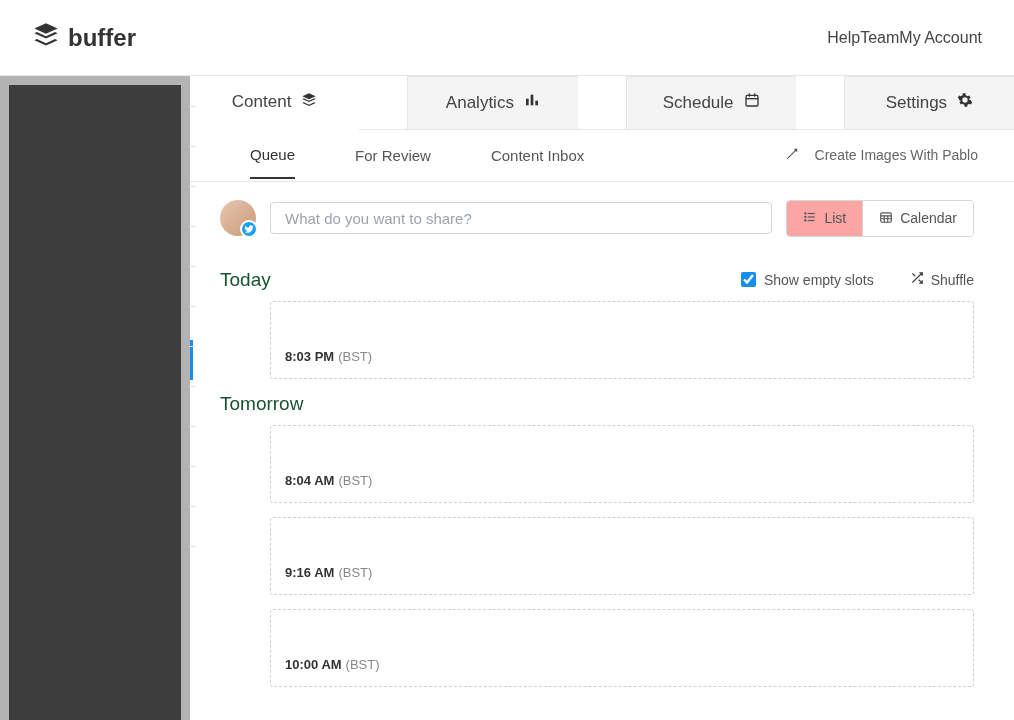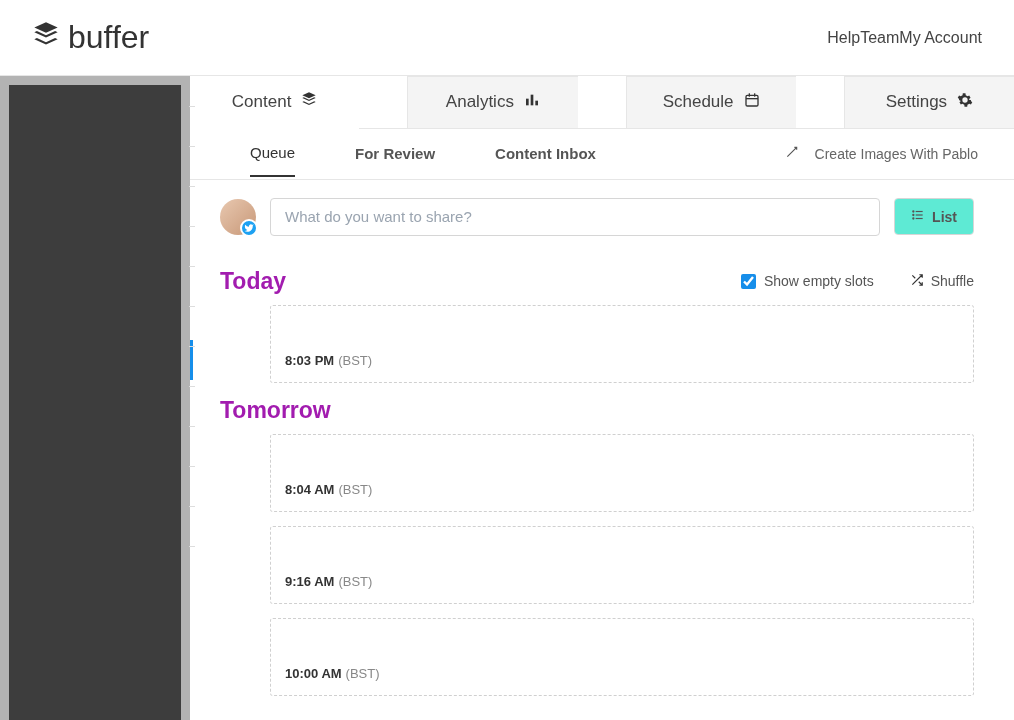--- a/index.html
+++ b/index.html
@@ -17,22 +17,22 @@
     display: flex;
     align-items: center;
     padding: 0 32px;
     border-bottom: 1px solid #e6e6e6;
     background: #fff;
   }
   .logo {
     display: flex;
     align-items: center;
     gap: 8px;
-    font-size: 32px;
-    font-weight: 400;
+    font-size: 24px;
+    font-weight: 700;
     color: #333;
   }
   .logo svg { width: 28px; height: 28px; }
   .top-nav {
     margin-left: auto;
     display: flex;
     font-size: 16px;
     color: #444;
   }
   .top-nav-item { cursor: pointer; }
@@ -117,21 +117,21 @@
   .subtabs {
     display: flex;
     align-items: center;
     height: 52px;
     padding: 0 36px 0 60px;
     border-bottom: 1px solid #e6e6e6;
     gap: 60px;
     font-size: 15px;
     color: #555;
   }
-  .subtab { cursor: pointer; padding: 14px 0; font-weight: bold; }
+  .subtab { cursor: pointer; padding: 14px 0; }
   .subtab.active {
     color: #333;
     border-bottom: 2px solid #333;
     font-weight: 500;
   }
   .subtabs .pablo {
     margin-left: auto;
     font-size: 14px;
     color: #666;
     display: flex;
@@ -163,21 +163,21 @@
     border-radius: 50%;
     background: #1da1f2;
     border: 2px solid #fff;
     display: flex;
     align-items: center;
     justify-content: center;
   }
   .avatar-badge svg { width: 10px; height: 10px; fill: #fff; }
   .composer-input {
     flex: 1;
-    height: 38px;
+    height: 32px;
     border: 1px solid #d6d6d6;
     border-radius: 4px;
     padding: 0 14px;
     font-size: 15px;
     color: #888;
     outline: none;
   }
   .composer-input::placeholder { color: #9aa4b0; }
   .view-toggle {
     display: flex;
@@ -190,42 +190,41 @@
     border: none;
     padding: 9px 16px;
     font-size: 14px;
     color: #555;
     display: flex;
     align-items: center;
     gap: 7px;
     cursor: pointer;
   }
   .view-toggle button.active {
-    background: #5eead4;
-    font-weight: bold;
+    background: #fca5a5;
   }
   .view-toggle button + button {
     border-left: 1px solid #d6d6d6;
   }
 
   
   .queue-body {
     padding: 0 40px 20px 30px;
     overflow-y: auto;
   }
   .day-header-row {
     display: flex;
     align-items: center;
     margin-top: 14px;
     margin-bottom: 10px;
   }
   .day-title {
-    font-size: 23px;
-    font-weight: 700;
-    color: #a21caf;
+    font-size: 19px;
+    font-weight: 400;
+    color: #14532d;
   }
   .day-controls {
     margin-left: auto;
     display: flex;
     align-items: center;
     gap: 36px;
     font-size: 14px;
     color: #555;
   }
   .checkbox-wrap { display: flex; align-items: center; gap: 8px; padding-left: 13px; }
@@ -365,20 +364,32 @@
             <svg width="14" height="14" viewBox="0 0 24 24" fill="#555">
                 <circle cx="4" cy="6" r="2"></circle>
                 <rect x="8" y="5" width="12" height="2"></rect>
                 <circle cx="4" cy="12" r="2"></circle>
                 <rect x="8" y="11" width="12" height="2"></rect>
                 <circle cx="4" cy="18" r="2"></circle>
                 <rect x="8" y="17" width="12" height="2"></rect>
               </svg>
           </span>
           <span>List</span>
+        </button>
+        <button>
+          <span>
+            <svg width="14" height="14" viewBox="0 0 24 24" fill="none" stroke="#555" stroke-width="2">
+                <rect x="3" y="5" width="18" height="16" rx="2"></rect>
+                <line x1="3" y1="10" x2="21" y2="10"></line>
+                <line x1="9" y1="10" x2="9" y2="21"></line>
+                <line x1="15" y1="10" x2="15" y2="21"></line>
+                <line x1="3" y1="15" x2="21" y2="15"></line>
+              </svg>
+          </span>
+          <span>Calendar</span>
         </button>
       </div>
     </div>
 
     <div class="queue-body">
 
       <div class="day-header-row">
         <div class="day-title">Today</div>
         <div class="day-controls">
           <label class="checkbox-wrap">

